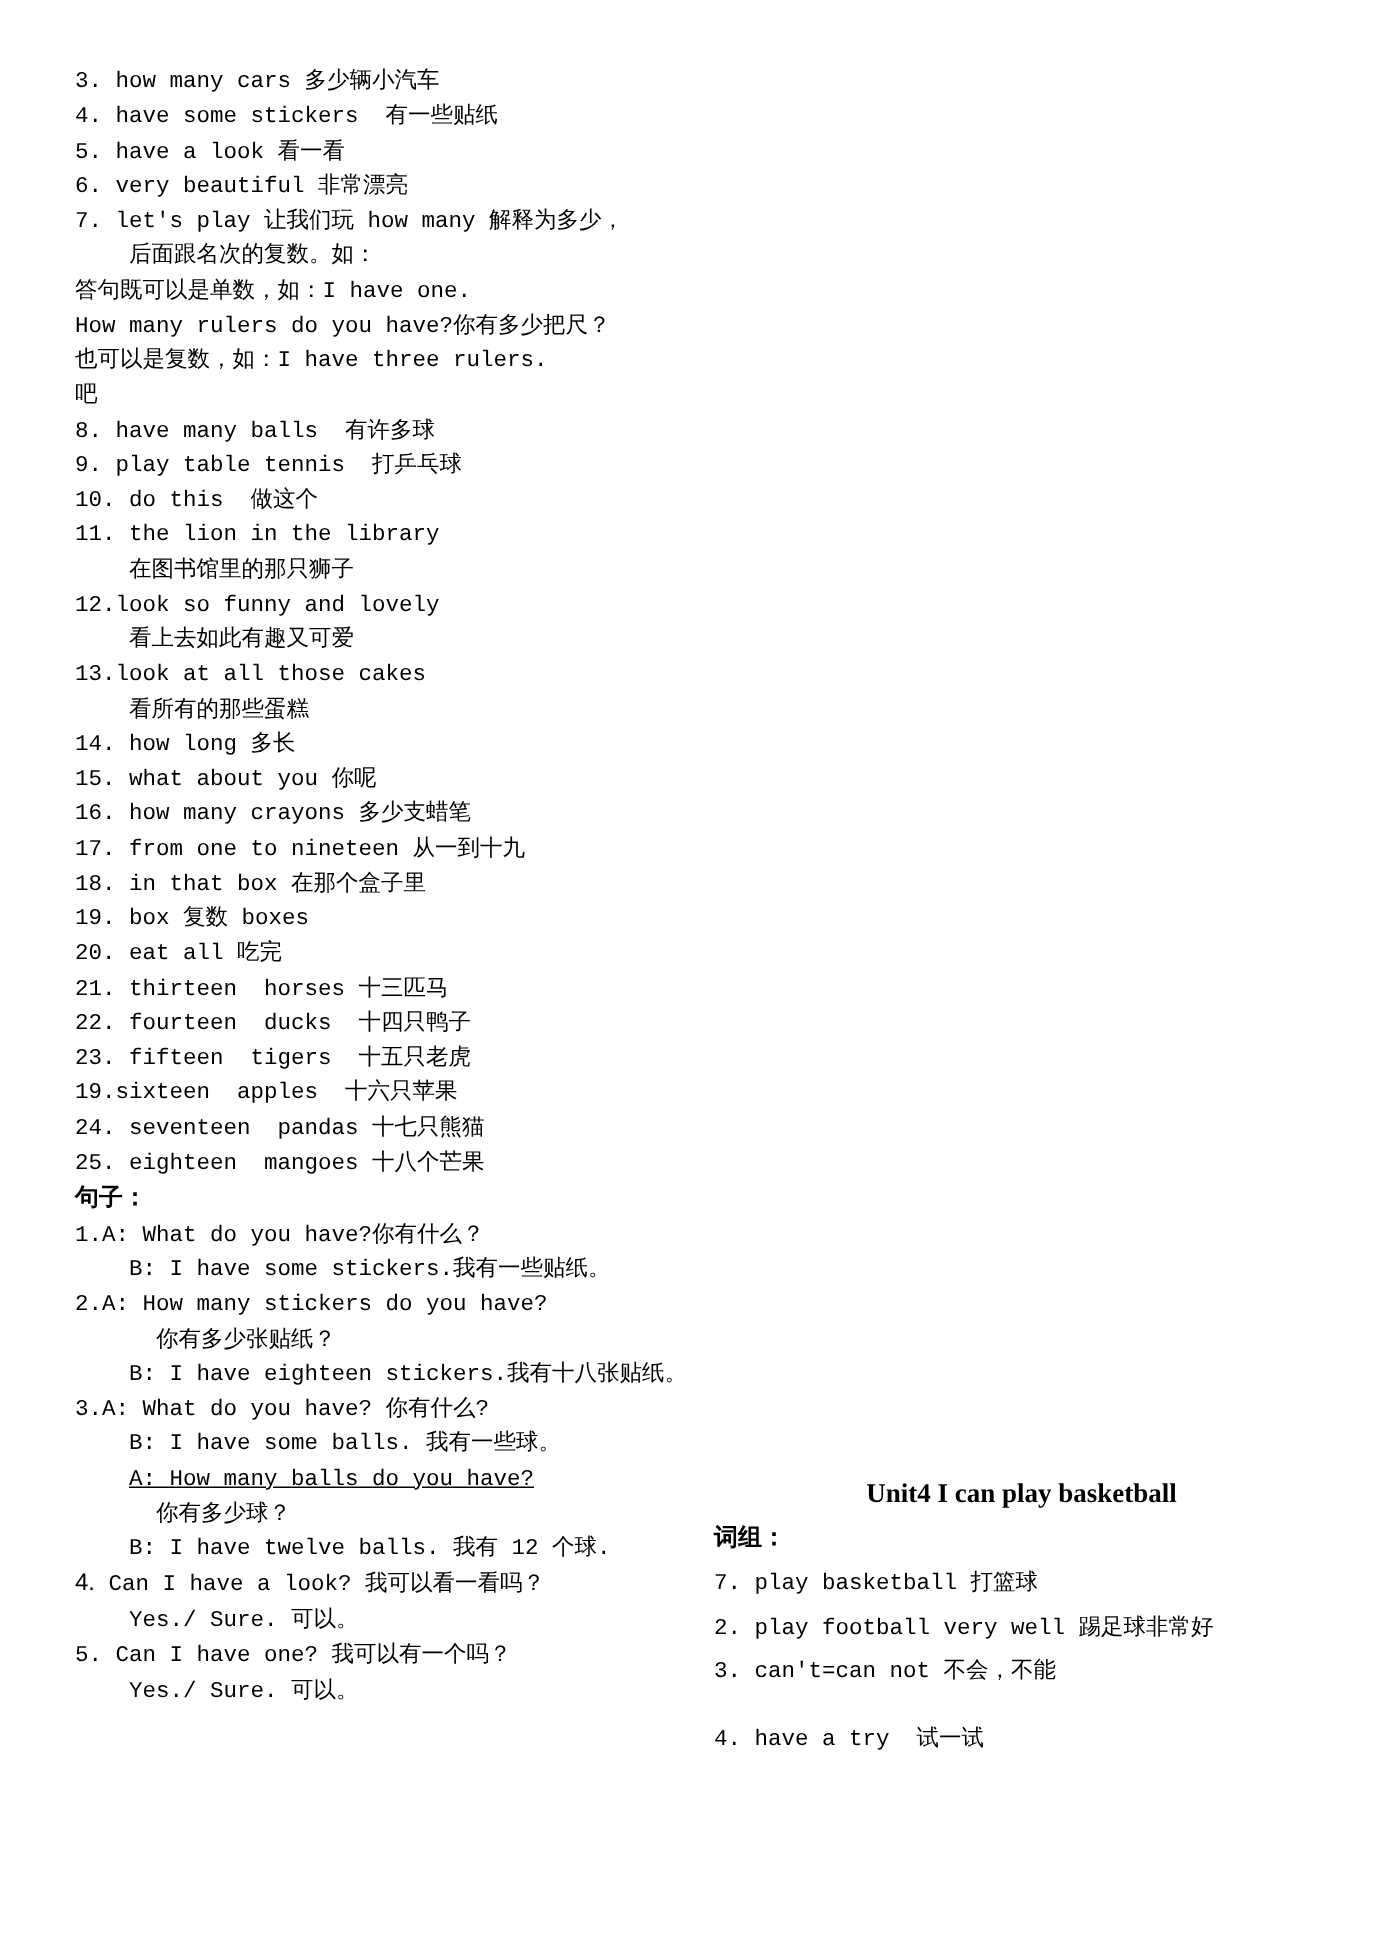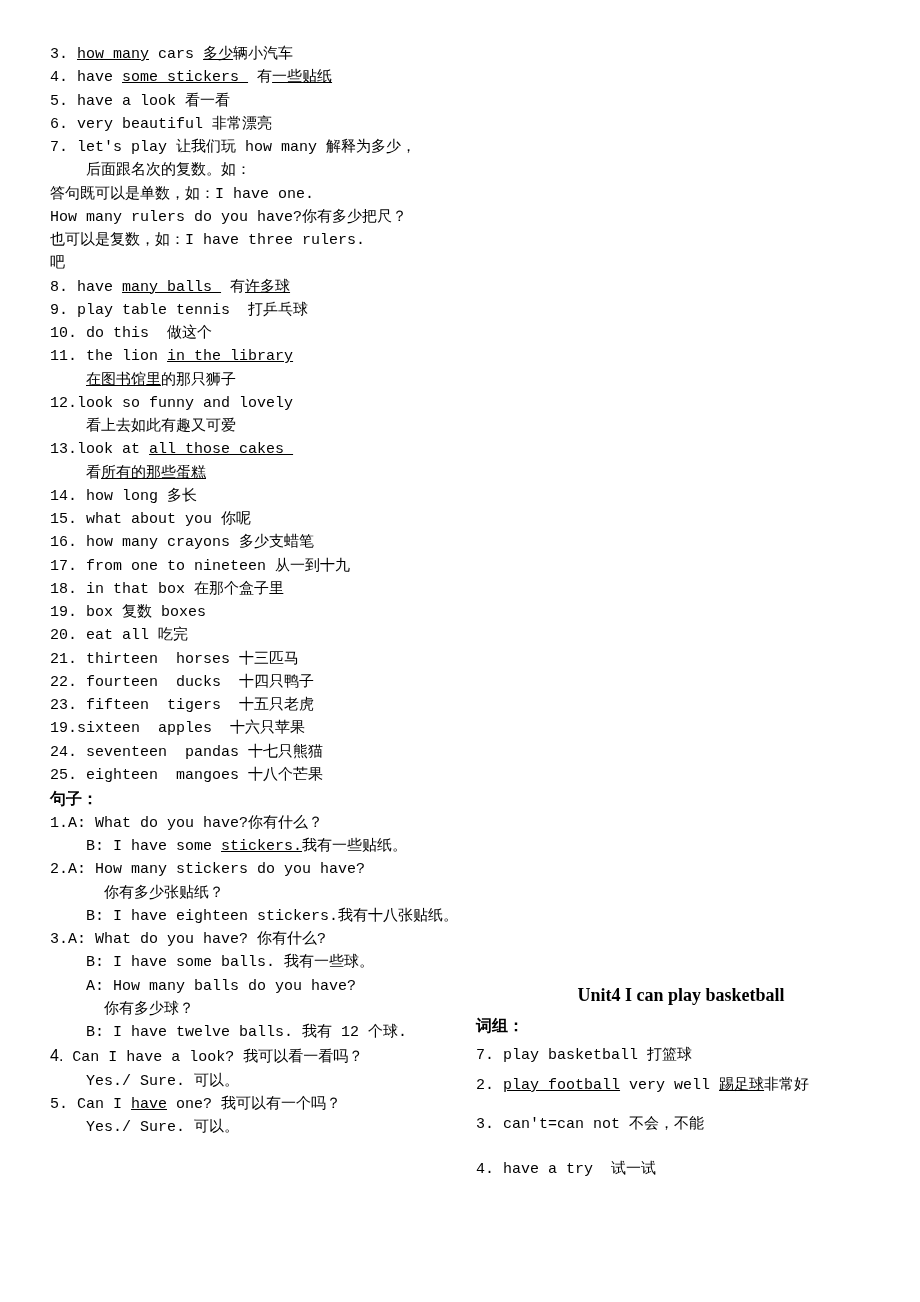--- a/index.html
+++ b/index.html
@@ -6,21 +6,21 @@
     font-family: "SimSun", "宋体", serif;
     font-size: 15px;
     line-height: 1.55;
     padding: 35px 42px;
     color: #000;
     background: #fff;
     width: 920px;
     box-sizing: border-box;
   }
   .mono { font-family: "Courier New", monospace; }
-  .u { text-decoration: underline; }
+  .u { }
   .section-title { font-weight: bold; font-family: "SimSun", "宋体", serif; font-size: 16px; }
   .unit-title { font-weight: bold; font-family: "Times New Roman", "SimSun", serif; font-size: 18px; text-align: center; }
   .two-col { display: flex; }
   .col-left { width: 50%; }
   .col-right { width: 50%; padding-left: 8px; box-sizing: border-box; }
   .line { white-space: pre-wrap; }
 </style>
 </head>
 <body>
 
@@ -60,31 +60,31 @@
     <div class="section-title">句子：</div>
     <div class="two-col">
       <div class="col-left">
         <div class="line mono">1.A: What do you have?你有什么？</div>
         <div class="line mono" style="padding-left: 36px;">B: I have some <span class="u">stickers.</span>我有一些贴纸。</div>
         <div class="line mono">2.A: How many stickers do you have?</div>
         <div class="line mono" style="padding-left: 54px;">你有多少张贴纸？</div>
         <div class="line mono" style="padding-left: 36px;">B: I have eighteen stickers.我有十八张贴纸。</div>
         <div class="line mono">3.A: What do you have? 你有什么?</div>
         <div class="line mono" style="padding-left: 36px;">B: I have some balls. 我有一些球。</div>
-        <div class="line mono" style="padding-left: 36px;">A: How many balls do you have?</div>
+        <div class="line mono" style="padding-left: 36px; text-decoration: underline;">A: How many balls do you have?</div>
         <div class="line mono" style="padding-left: 54px;">你有多少球？</div>
         <div class="line mono" style="padding-left: 36px;">B: I have twelve balls. 我有 12 个球.</div>
         <div class="line mono"><span style="font-family: Arial, sans-serif; font-size: 16px;">4.</span> Can I have a look? 我可以看一看吗？</div>
         <div class="line mono" style="padding-left: 36px;">Yes./ Sure. 可以。</div>
         <div class="line mono">5. Can I <span class="u">have</span> one? 我可以有一个吗？</div>
         <div class="line mono" style="padding-left: 36px;">Yes./ Sure. 可以。</div>
       </div>
       <div class="col-right">
         <div style="height: 170px;"></div>
         <div class="unit-title">Unit4 I can play basketball</div>
         <div class="section-title" style="margin-top: 4px;">词组：</div>
         <div class="line mono" style="margin-top: 6px;">7. play basketball 打篮球</div>
         <div class="line mono" style="margin-top: 6px;">2. <span class="u">play football</span> very well <span class="u">踢足球</span>非常好</div>
-        <div class="line mono" style="margin-top: 16px;">3. can't=can not 不会，不能</div>
+        <div class="line mono" style="margin-top: 6px;">3. can't=can not 不会，不能</div>
         <div class="line mono" style="margin-top: 22px;">4. have a try  试一试</div>
       </div>
     </div>
   </div>
 
 </body></html>

